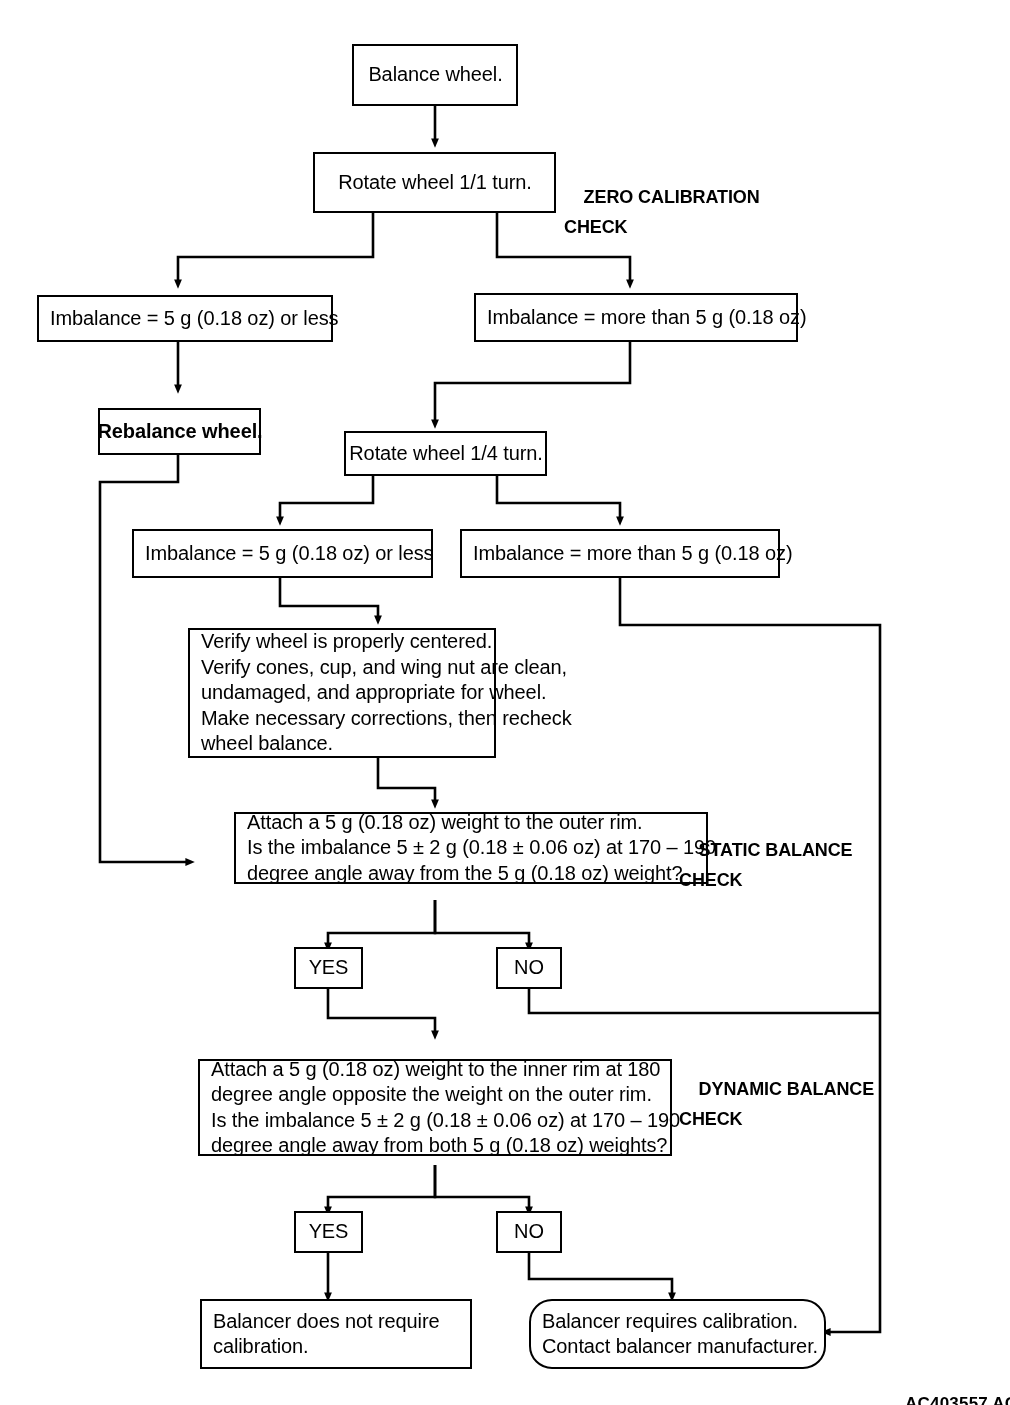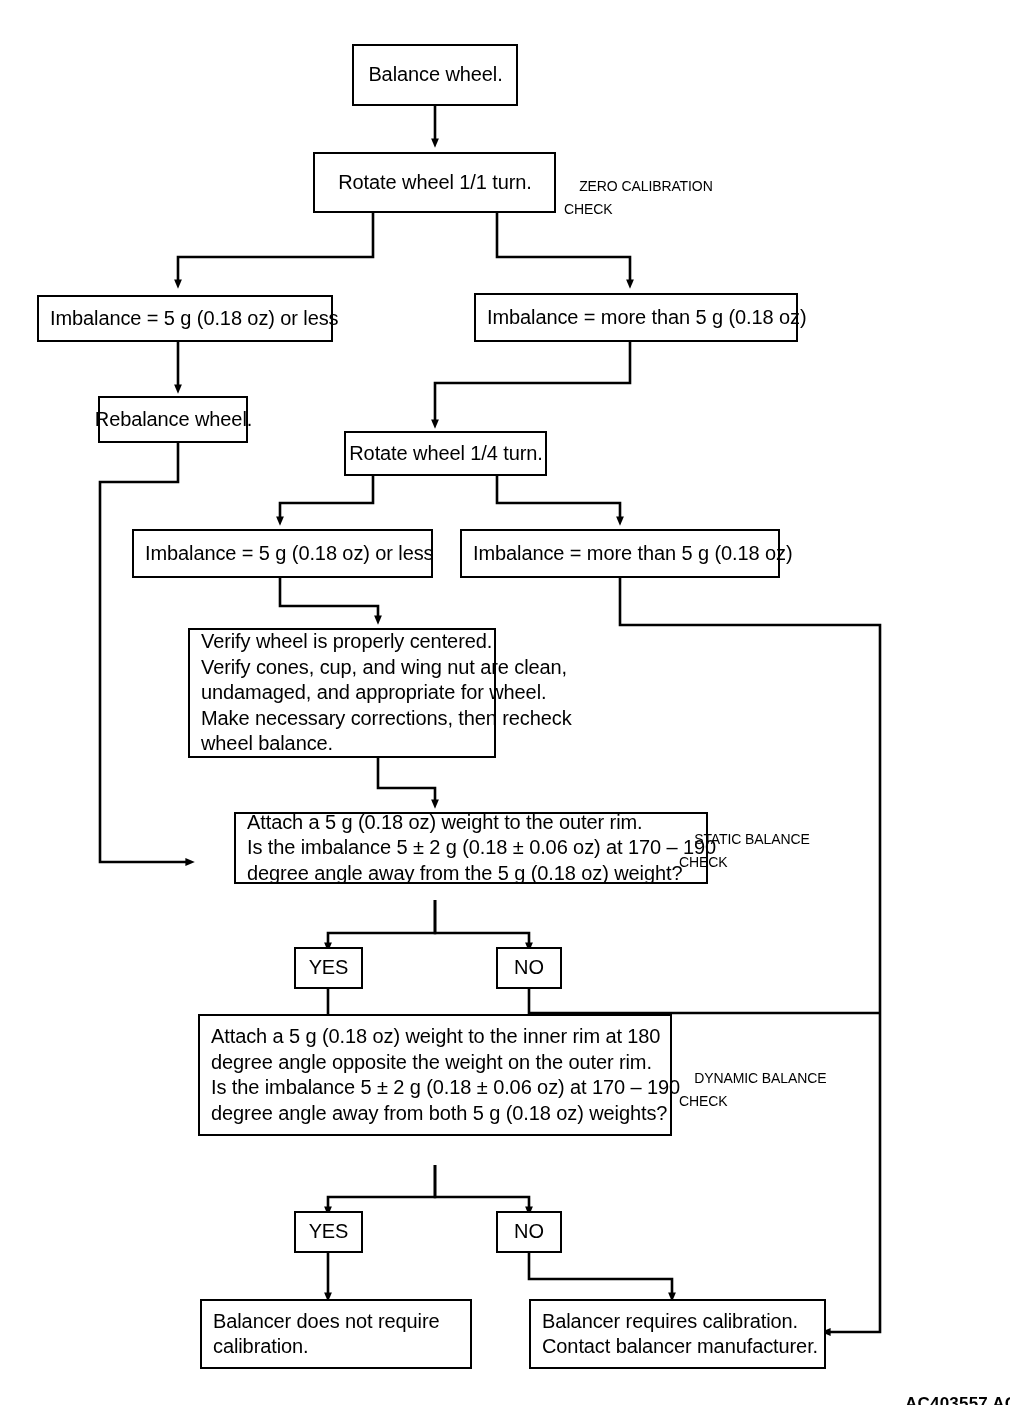--- a/index.html
+++ b/index.html
@@ -46,23 +46,23 @@
     align-items: center;
     text-align: center;
   }
   .node.small {
     font-size: 20px;
     padding: 0;
     align-items: center;
   }
   .section-label {
     position: absolute;
-    font-weight: normal;
-    font-size: 14px;
-    line-height: 23px;
+    font-weight: bold;
+    font-size: 18px;
+    line-height: 30px;
     letter-spacing: -0.1px;
     white-space: pre;
     z-index: 2;
   }
   .ref-code {
     position: absolute;
     font-weight: bold;
     font-size: 17px;
     letter-spacing: 0.2px;
     white-space: pre;
@@ -128,21 +128,21 @@
   </div>
 
   <div class="node" style="left:37px; top:295px; width:296px; height:47px;">
     <span>Imbalance = 5 g (0.18 oz) or less</span>
   </div>
 
   <div class="node" style="left:474px; top:293px; width:324px; height:49px;">
     <span>Imbalance = more than 5 g (0.18 oz)</span>
   </div>
 
-  <div class="node center" style="left:98px; top:396px; width:150px; height:47px;">
+  <div class="node center" style="left:98px; top:408px; width:163px; height:47px;font-weight:bold;">
     <span>Rebalance wheel.</span>
   </div>
 
   <div class="node center" style="left:333px; top:431px; width:203px; height:45px;margin-left:11px;">
     <span>Rotate wheel 1/4 turn.</span>
   </div>
 
   <div class="node" style="left:132px; top:529px; width:301px; height:49px;">
     <span>Imbalance = 5 g (0.18 oz) or less</span>
   </div>
@@ -166,41 +166,41 @@
   </div>
 
   <div class="node small" style="left:294px; top:947px; width:69px; height:42px;">
     <span>YES</span>
   </div>
 
   <div class="node small" style="left:496px; top:947px; width:66px; height:42px;">
     <span>NO</span>
   </div>
 
-  <div class="node" style="left:198px; top:1014px; width:474px; height:122px;">
+  <div class="node" style="left:198px; top:1059px; width:474px; height:97px;">
     <span>Attach a 5 g (0.18 oz) weight to the inner rim at 180
 degree angle opposite the weight on the outer rim.
 Is the imbalance 5 ± 2 g (0.18 ± 0.06 oz) at 170 – 190
 degree angle away from both 5 g (0.18 oz) weights?</span>
   </div>
 
   <div class="node small" style="left:294px; top:1211px; width:69px; height:42px;">
     <span>YES</span>
   </div>
 
   <div class="node small" style="left:496px; top:1211px; width:66px; height:42px;">
     <span>NO</span>
   </div>
 
   <div class="node" style="left:200px; top:1299px; width:272px; height:70px;">
     <span>Balancer does not require
 calibration.</span>
   </div>
 
-  <div class="node" style="left:529px; top:1299px; width:297px; height:70px;">
+  <div class="node" style="left:529px; top:1299px; width:297px; height:70px;border-radius:23px;">
     <span>Balancer requires calibration.
 Contact balancer manufacturer.</span>
   </div>
 
   <div class="section-label" style="left:564px; top:152px;">
     <span>ZERO CALIBRATION
 CHECK</span>
   </div>
 
   <div class="section-label" style="left:679px; top:805px;">

